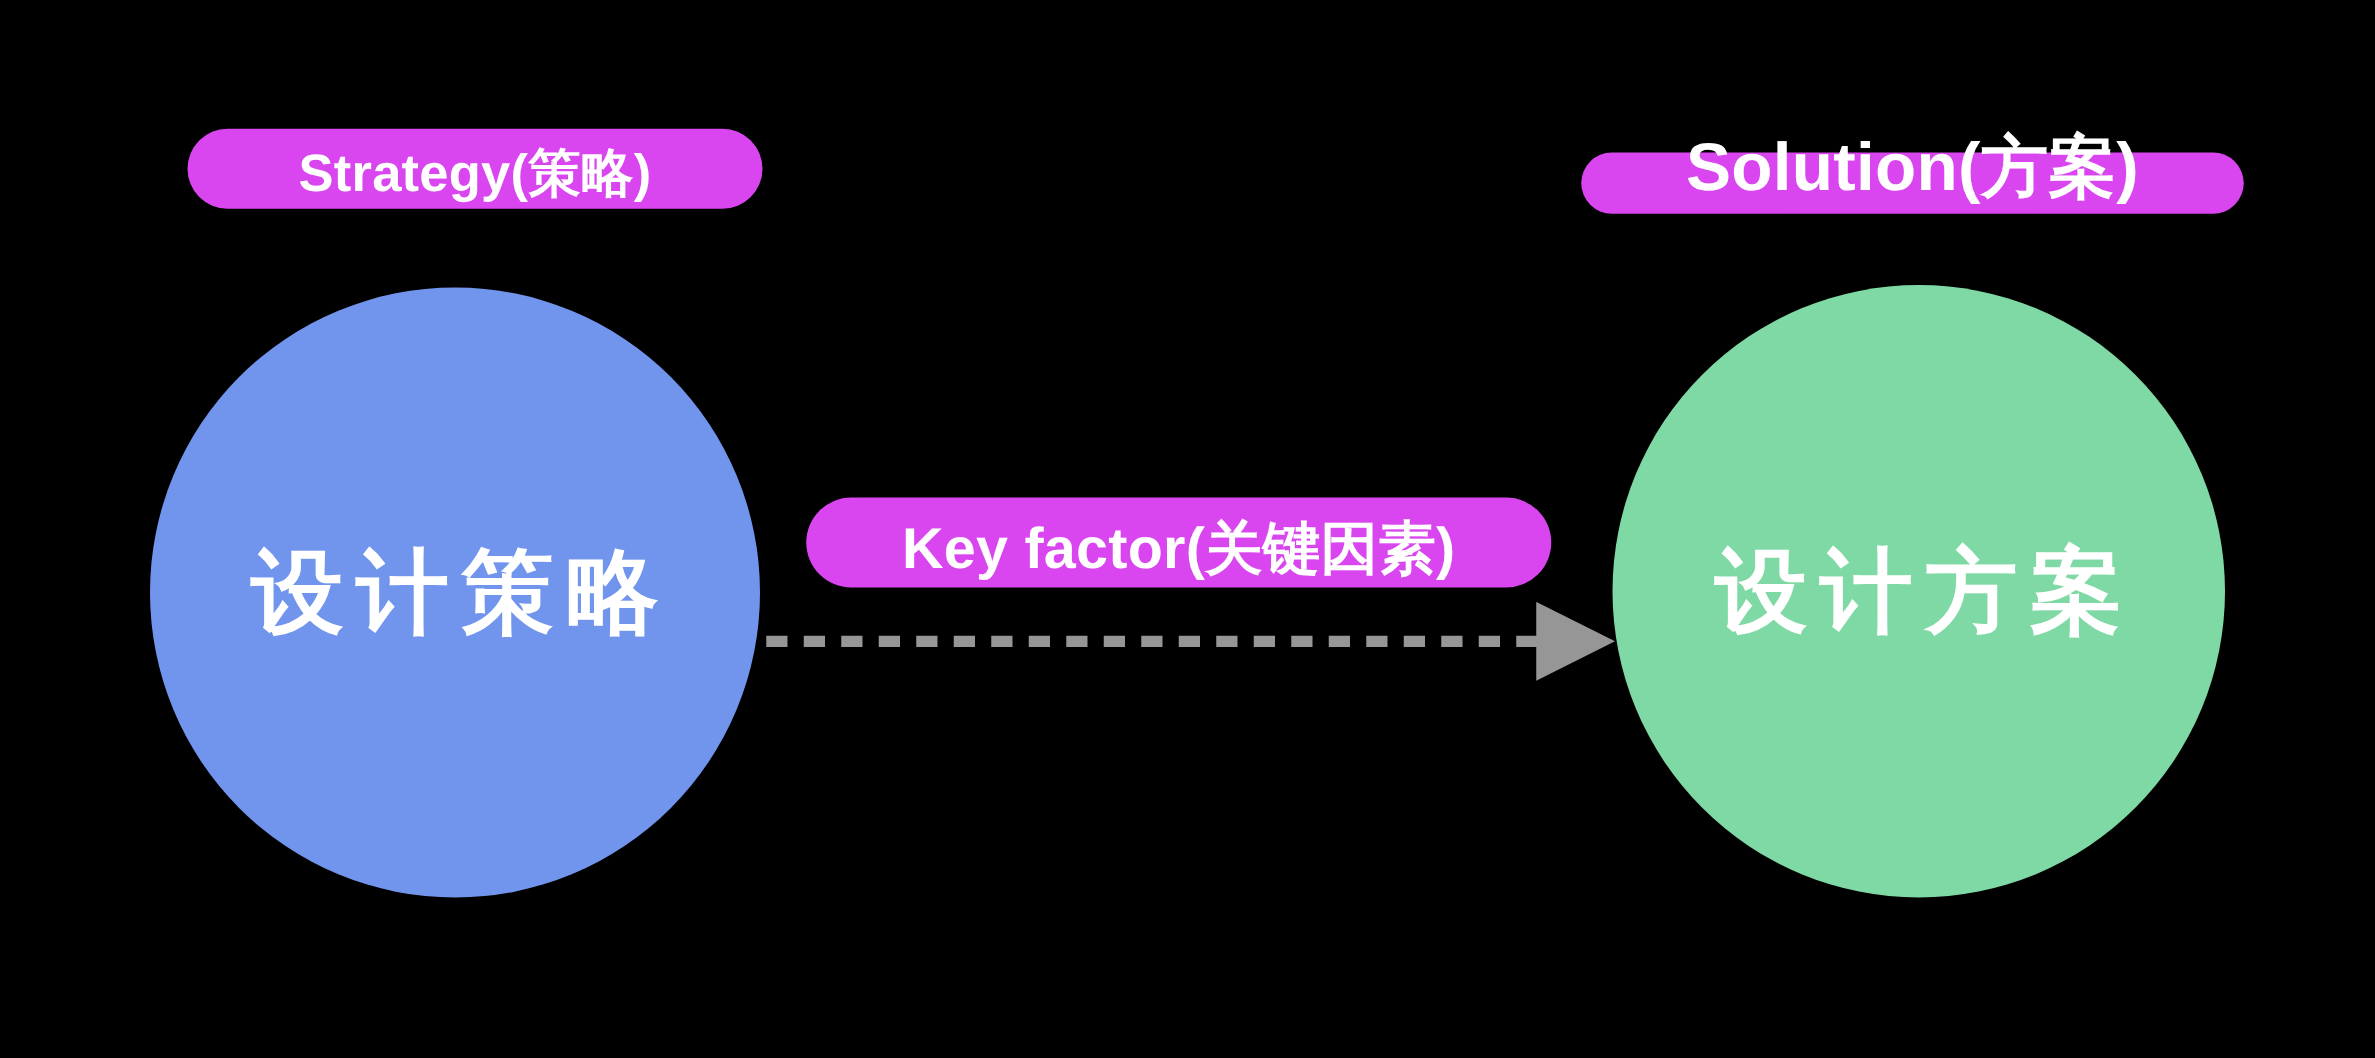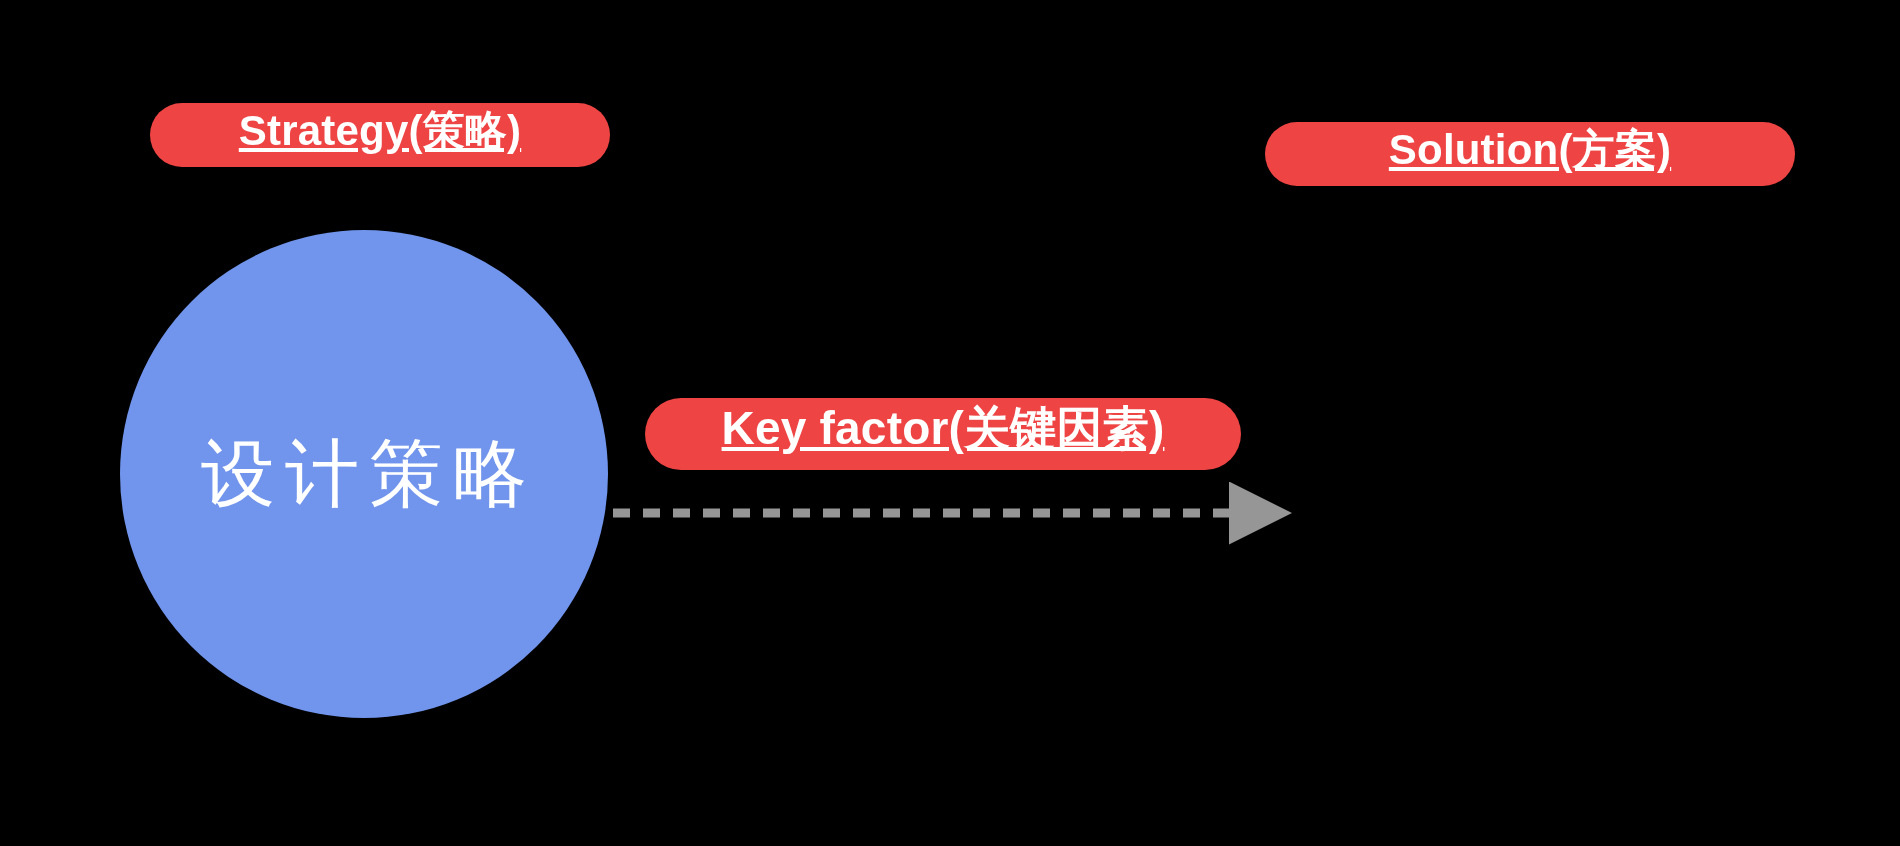--- a/index.html
+++ b/index.html
@@ -16,46 +16,45 @@
     width: 1900px;
     height: 846px;
     background: #000000;
     overflow: hidden;
   }
 
   
   .badge {
     position: absolute;
     display: flex;
-    align-items: flex-start;
+    align-items: flex-end;
     justify-content: center;
-    background: #ef4444;
+    background: #d946ef;
     color: #ffffff;
     border-radius: 999px;
     white-space: nowrap;
     font-weight: 700;
     letter-spacing: 0.2px;
     box-sizing: border-box;
-    text-decoration: underline;
   }
 
   #badge-strategy {
     left: 150px;
     top: 103px;
     width: 460px;
     height: 64px;
     font-size: 42px;
   }
 
   #badge-solution {
     left: 1265px;
     top: 122px;
     width: 530px;
-    height: 64px;
-    font-size: 42px;
+    height: 49px;
+    font-size: 54px;
   }
 
   #badge-keyfactor {
     left: 645px;
     top: 398px;
     width: 596px;
     height: 72px;
     font-size: 46px;
   }
 
@@ -65,21 +64,21 @@
     border-radius: 50%;
     display: flex;
     align-items: center;
     justify-content: center;
     color: #ffffff;
     box-sizing: border-box;
   }
 
   .node-label {
     font-size: 74px;
-    font-weight: 400;
+    font-weight: 700;
     letter-spacing: 10px;
     text-indent: 10px;
     line-height: 1;
     white-space: nowrap;
   }
 
   #circle-strategy {
     left: 120px;
     top: 230px;
     width: 488px;
@@ -115,20 +114,23 @@
   </div>
 
   <div class="badge" id="badge-solution">
     <span>Solution(方案)</span>
   </div>
 
   <div class="node-circle" id="circle-strategy">
     <span class="node-label">设计策略</span>
   </div>
 
+  <div class="node-circle" id="circle-solution">
+    <span class="node-label">设计方案</span>
+  </div>
 
   <svg id="connector" viewBox="0 0 700 70" width="700" height="70">
     <defs>
       <marker id="arrowhead-right" markerWidth="7" markerHeight="7" refX="1" refY="3.5" orient="auto" markerUnits="strokeWidth">
         <path d="M0,0 L7,3.5 L0,7 z" fill="#969696"></path>
       </marker>
     </defs>
     <line x1="13" y1="33" x2="638" y2="33" stroke="#969696" stroke-width="9" stroke-dasharray="17 13" marker-end="url(#arrowhead-right)"></line>
   </svg>
 

